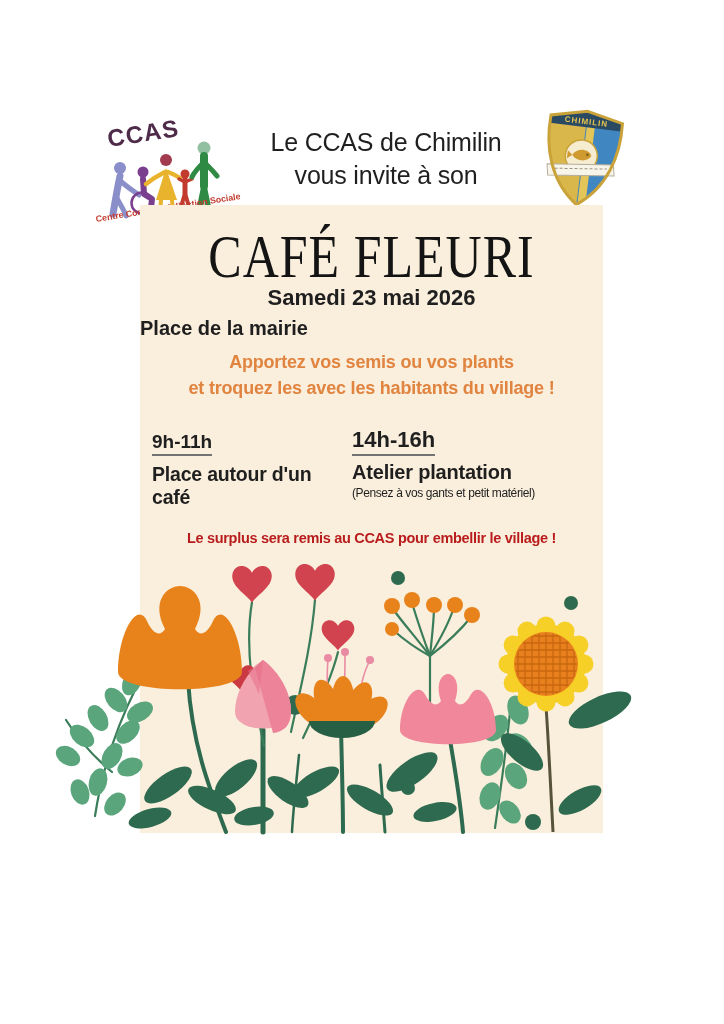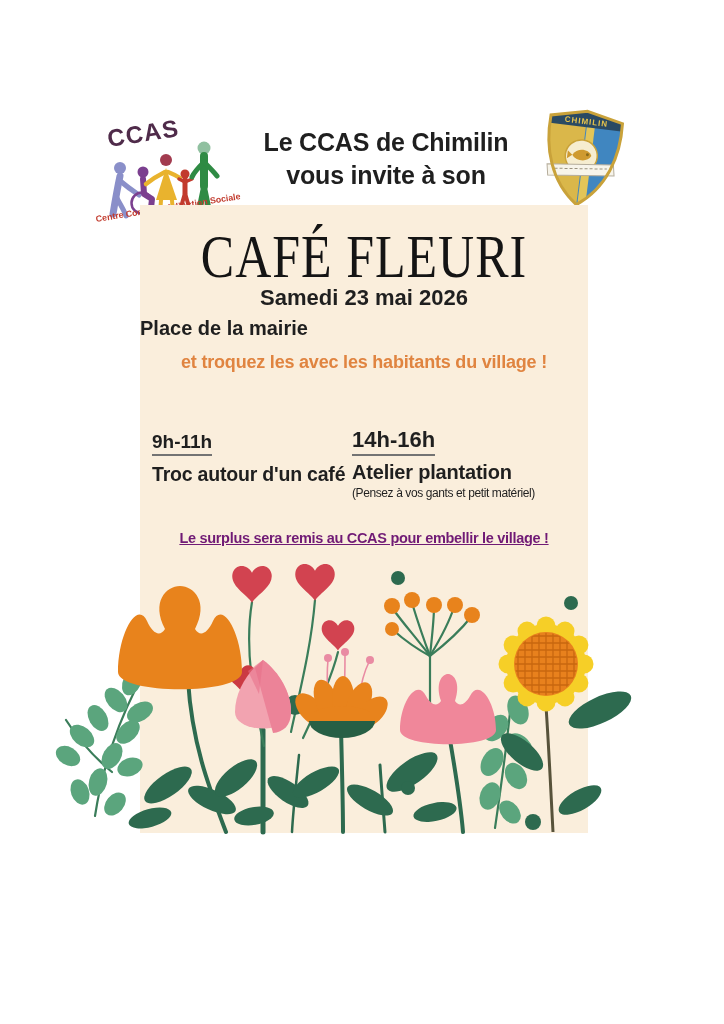--- a/index.html
+++ b/index.html
@@ -1,40 +1,40 @@
 <!DOCTYPE html>
 <html><head>
 <meta charset="utf-8">
 <style>
   html,body{margin:0;padding:0;background:#ffffff;}
   .page{position:relative;width:724px;height:1024px;background:#ffffff;overflow:hidden;
         font-family:"Liberation Sans",sans-serif;color:#1f1f1f;}
   .abs{position:absolute;}
   
   .invite{position:absolute;left:238px;top:126px;width:296px;text-align:center;
-          font-weight:bold;font-size:25px;line-height:33px;color:#1f1f1f;letter-spacing:-0.2px;}
+          font-weight:normal;font-size:25px;line-height:33px;color:#1f1f1f;letter-spacing:-0.2px;}
   .crest-wrap{position:absolute;left:536px;top:106px;width:92px;height:104px;transform:rotate(7deg);}
   
-  .panel{position:absolute;left:140px;top:205px;width:448px;height:628px;background:#faeedc;}
+  .panel{position:absolute;left:140px;top:205px;width:448px;height:628px;background:#faeedc;padding-left:15px;}
   .title{position:absolute;left:0;top:16px;width:100%;text-align:center;
          font-family:"Liberation Serif",serif;font-weight:400;font-size:50px;letter-spacing:1px;
          color:#141414;transform:scaleY(1.22);transform-origin:top center;white-space:nowrap;}
   .date{position:absolute;left:0;top:80px;width:100%;text-align:center;font-weight:bold;font-size:22px;}
   .loc{position:absolute;left:0;top:112px;width:100%;text-align:left;font-weight:bold;font-size:20px;}
   .callout{position:absolute;left:0;top:144px;width:100%;text-align:center;font-weight:bold;
            font-size:18px;line-height:26px;letter-spacing:-0.2px;color:#e08440;}
   .slot-left{position:absolute;left:12px;top:226px;width:200px;}
   .slot-right{position:absolute;left:212px;top:222px;width:236px;}
   .time{display:inline-block;font-weight:bold;font-size:19px;border-bottom:2px solid #737373;padding-bottom:1px;}
   .time.sm{font-size:22px;}
   .act{font-weight:bold;font-size:19.5px;margin-top:7px;letter-spacing:-0.2px;}
   .act.sm{font-size:20px;margin-top:5px;}
   .note{font-weight:normal;font-size:12px;letter-spacing:-0.4px;margin-top:2px;}
   .footnote{position:absolute;left:0;top:325px;width:100%;text-align:center;font-weight:bold;
-            font-size:14.5px;letter-spacing:-0.3px;color:#701a75;text-decoration:underline;}
+            font-size:14.5px;letter-spacing:-0.3px;color:#b91c1c;}
   svg text{font-family:"Liberation Sans",sans-serif;}
 </style>
 </head>
 <body>
 
 <div class="page">
 
   <svg class="abs" style="left:93px;top:110px;" width="148" height="116" viewBox="0 0 148 116">
     <text x="14" y="30" font-size="24" font-weight="bold" fill="#4f2b4a" letter-spacing="1" transform="rotate(-9 60 22)">CCAS</text>
 
@@ -108,25 +108,26 @@
       </g>
       <path d="M46,5 L82,13 C84,46 74,79 46,99 C18,79 8,46 10,13 Z" fill="none" stroke="#c9a23a" stroke-width="3"></path>
     </svg>
   </div>
 
   <section class="panel">
     <h1 class="title" style="margin:0;">CAFÉ FLEURI</h1>
     <div class="date">Samedi 23 mai 2026</div>
     <div class="loc">Place de la mairie</div>
     <div class="callout">
+      <div>Apportez vos semis ou vos plants</div>
       <div>et troquez les avec les habitants du village !</div>
     </div>
     <div class="slot-left">
       <span class="time">9h-11h</span>
-      <div class="act">Troc autour d'un café</div>
+      <div class="act">Place autour d'un café</div>
     </div>
     <div class="slot-right">
       <span class="time sm">14h-16h</span>
       <div class="act sm">Atelier plantation</div>
       <div class="note">(Pensez à vos gants et petit matériel)</div>
     </div>
     <div class="footnote">Le surplus sera remis au CCAS pour embellir le village !</div>
   </section>
 
   <svg class="abs" style="left:40px;top:560px;overflow:visible;" width="600" height="280" viewBox="0 0 600 280">

